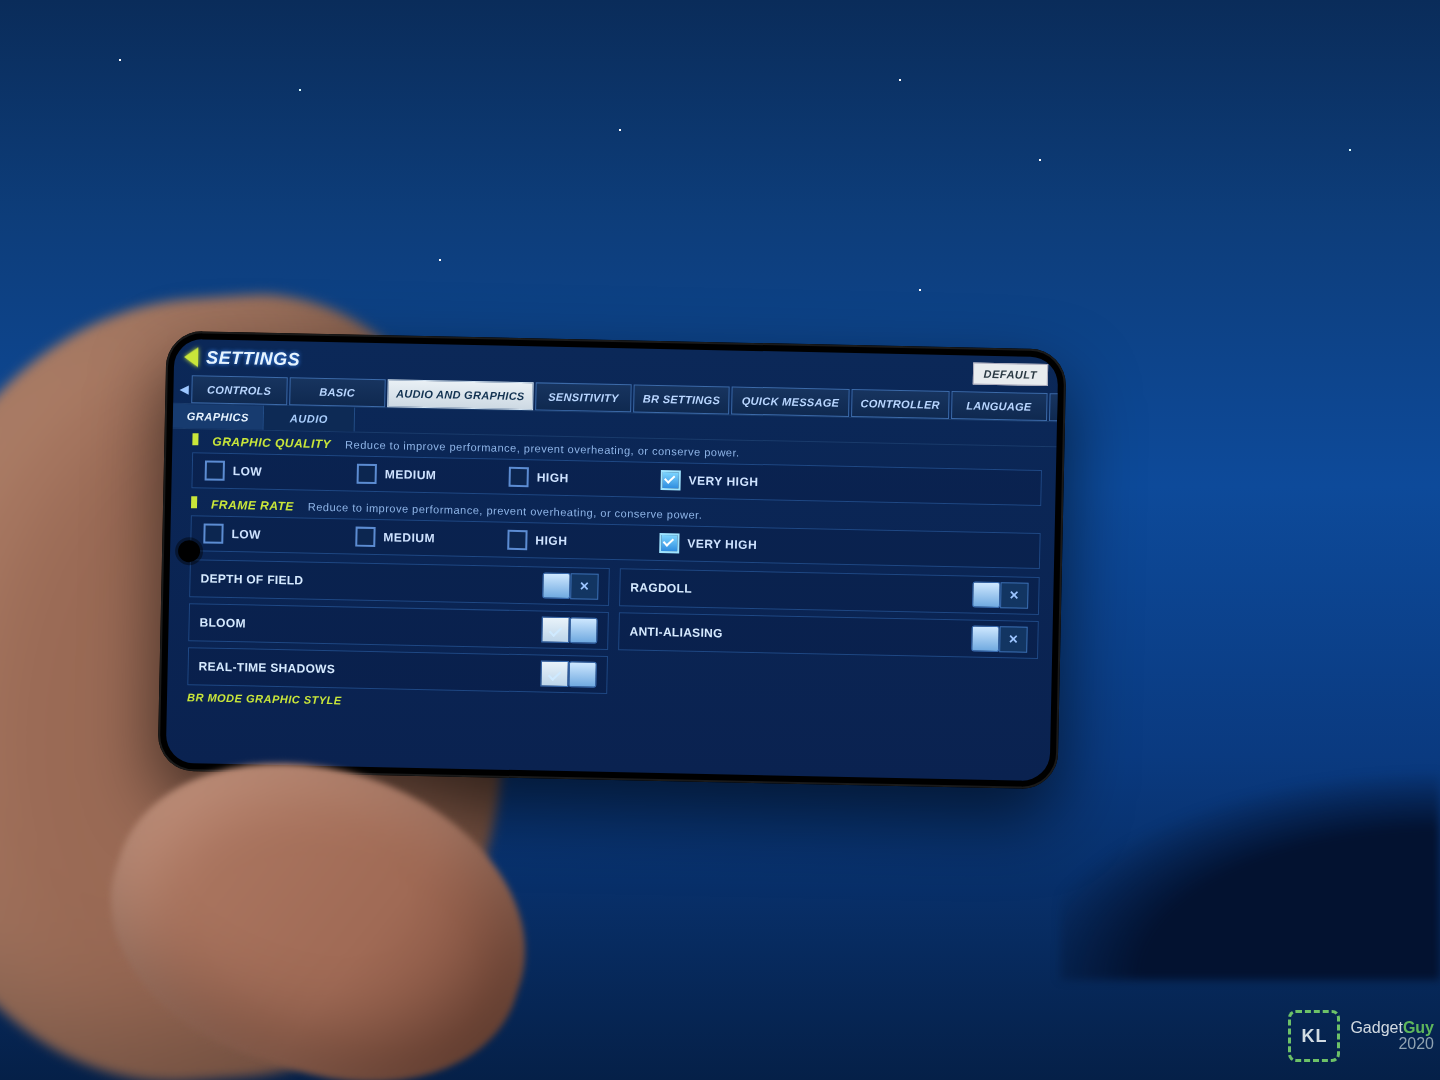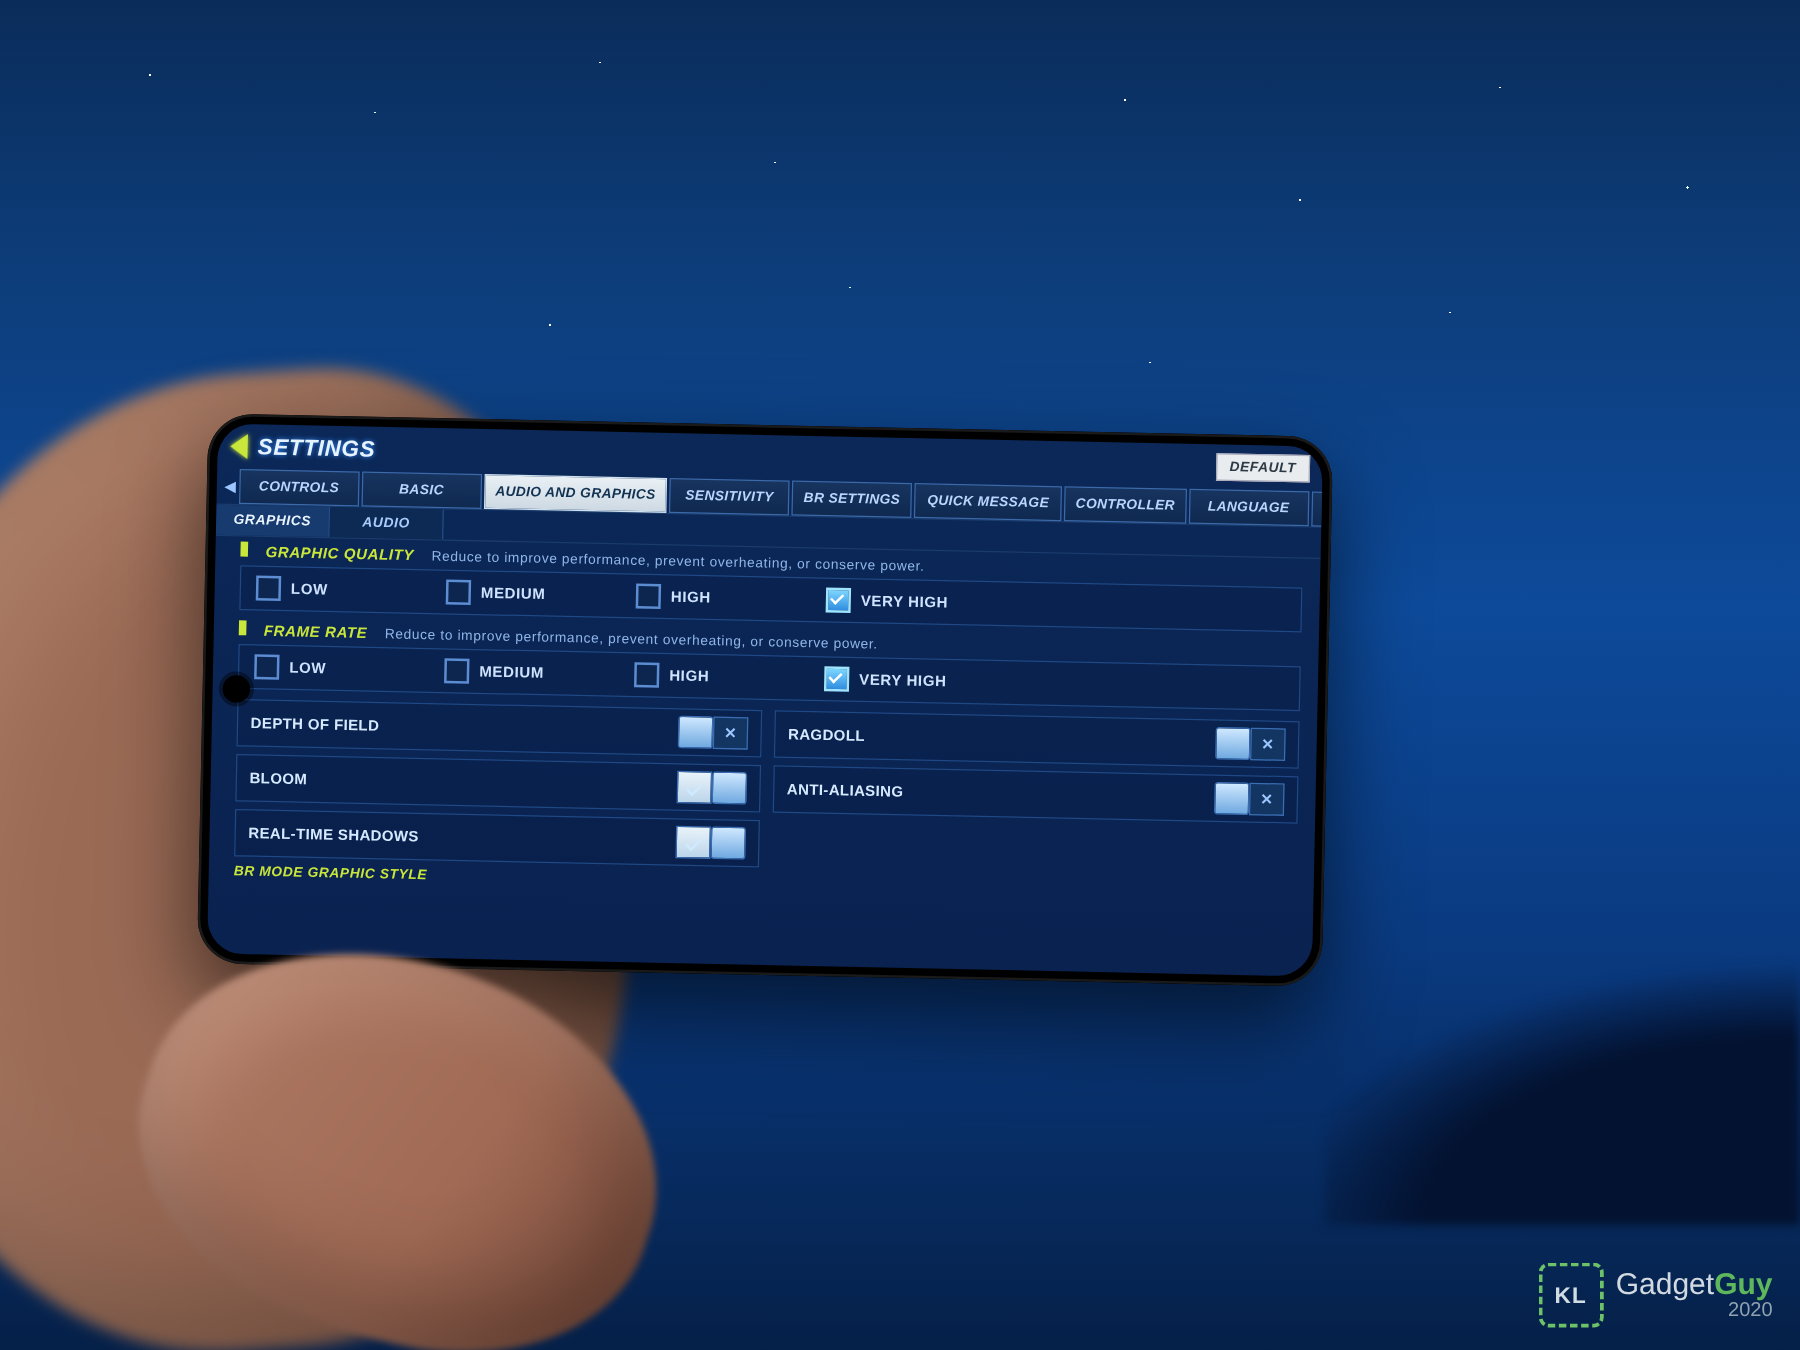--- a/index.html
+++ b/index.html
@@ -104,23 +104,23 @@
   .toggle-row{display:flex;align-items:center;height:36px;border:1px solid #1f4884;background:rgba(10,30,70,.35);padding:0 10px;color:#d6eaff;font-size:12px;font-weight:700;letter-spacing:.3px;}
   .toggle{margin-left:auto;display:flex;align-items:center;gap:0;}
   .tseg{width:26px;height:24px;display:flex;align-items:center;justify-content:center;border:1px solid #3a6db2;background:#123562;color:#9dc5ff;}
   .tseg.chkseg::after{content:"";width:10px;height:5px;border-left:2px solid #cfeaff;border-bottom:2px solid #cfeaff;transform:rotate(-45deg);} 
   .tseg.xseg::before{content:"✕";font-size:12px;color:#9dc5ff;}
   .tseg.knob{background:linear-gradient(180deg,#cfe8ff,#6fa9e0);width:26px;border-radius:3px;}
   .tseg.sel{background:linear-gradient(180deg,#e9f3fa,#bcd5ea);color:#123251;}
   
   .peek{color:#c9e63a;font-size:11px;font-weight:800;font-style:italic;margin-top:6px;letter-spacing:.5px;}
   
-  .watermark{position:absolute;right:22px;bottom:18px;display:flex;align-items:center;gap:10px;color:#dce4ea;opacity:.9;}
+  .watermark{position:absolute;right:6px;bottom:18px;display:flex;align-items:center;gap:10px;color:#dce4ea;opacity:.9;}
   .wm-badge{width:46px;height:46px;border:3px dashed #79d36b;border-radius:8px;display:flex;align-items:center;justify-content:center;font-weight:900;color:#e8f0f4;font-size:18px;letter-spacing:1px;}
-  .wm-text .l1{font-size:24px;font-weight:400;color:#e7edf1;}
+  .wm-text .l1{font-size:16px;font-weight:400;color:#e7edf1;}
   .wm-text .l1 b{color:#69c85e;font-weight:700;}
   .wm-text .l2{font-size:16px;color:#9fb0bc;text-align:right;margin-top:-2px;}
 </style>
 </head>
 <body>
 
 <div class="scene"></div>
 <div class="hand"></div>
 
 <div class="phone">

